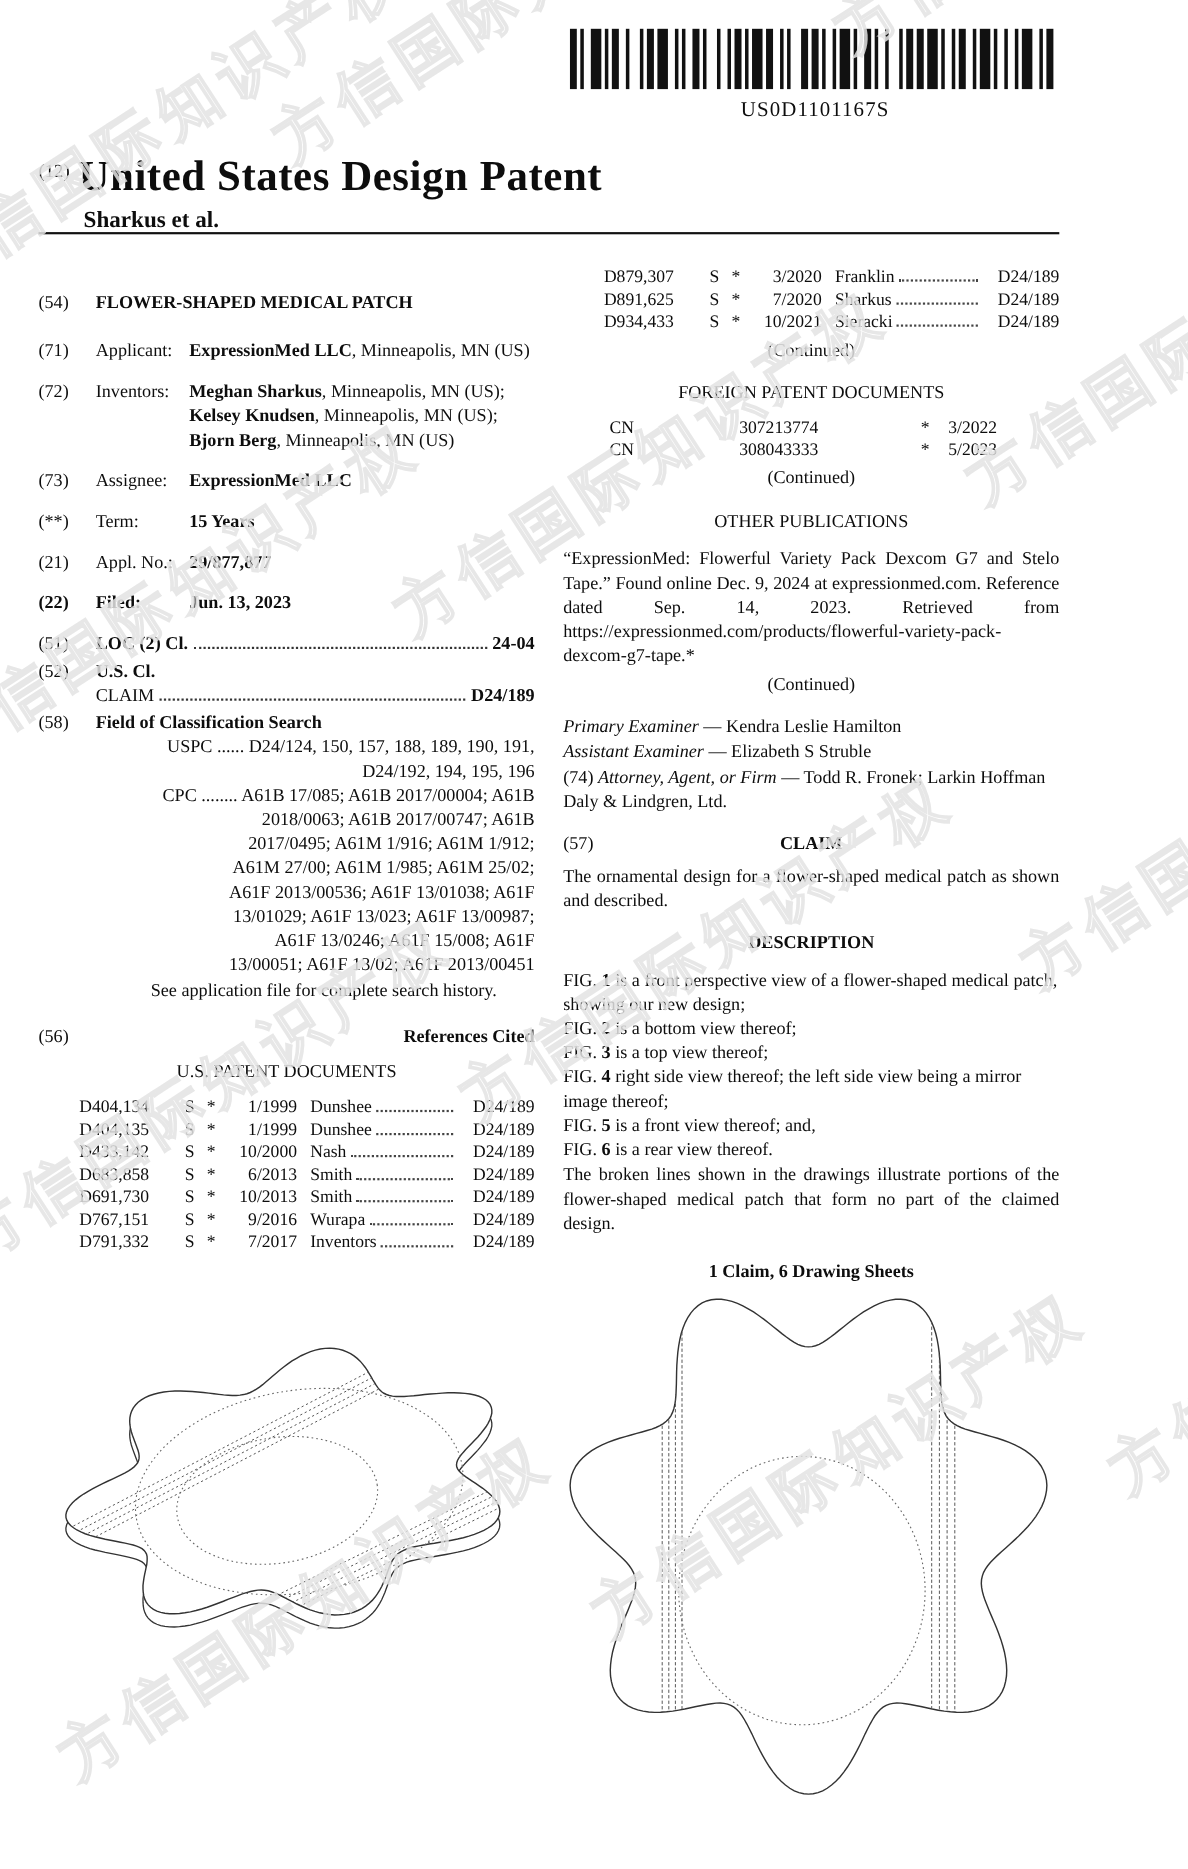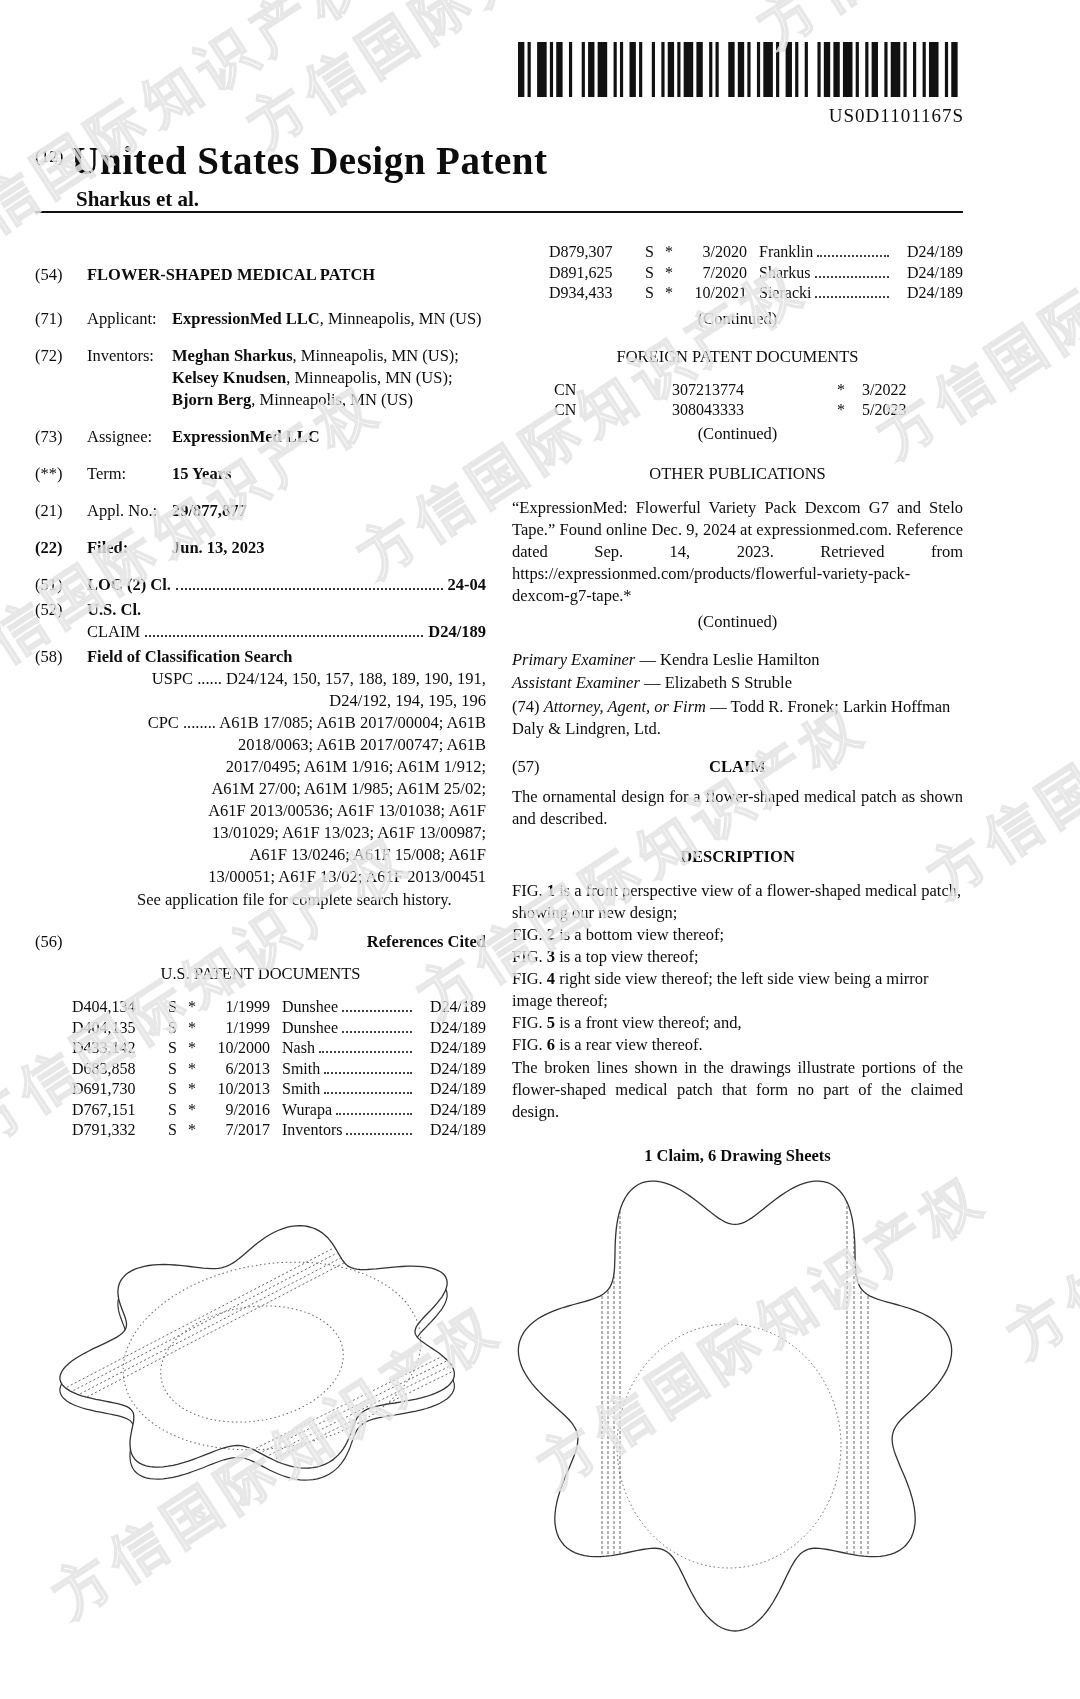--- a/index.html
+++ b/index.html
@@ -18,21 +18,21 @@
     transform:rotate(-33deg);transform-origin:left center;opacity:.85;
   }
   .wm:nth-of-type(1){left:-70px;top:215px;}  .wm:nth-of-type(2){left:255px;top:95px;}
   .wm:nth-of-type(3){left:765px;top:-5px;}   .wm:nth-of-type(4){left:-60px;top:645px;}
   .wm:nth-of-type(5){left:365px;top:525px;}  .wm:nth-of-type(6){left:885px;top:405px;}
   .wm:nth-of-type(7){left:-30px;top:1095px;} .wm:nth-of-type(8){left:425px;top:965px;}
   .wm:nth-of-type(9){left:935px;top:845px;}  .wm:nth-of-type(10){left:60px;top:1565px;}
   .wm:nth-of-type(11){left:545px;top:1435px;}.wm:nth-of-type(12){left:1015px;top:1305px;}
   
   .content{z-index:1;}
-  .barcode-wrap{position:absolute;left:518px;top:42px;width:446px;text-align:right;}
+  .barcode-wrap{position:absolute;left:518px;top:26px;width:446px;text-align:center;}
   .barcode-label{font-size:19px;letter-spacing:1px;margin-top:1px;}
   .h-left{position:absolute;left:35px;top:138px;}
   .h-kind{font-size:17px;vertical-align:12px;margin-right:8px;}
   .h-title{font-size:39px;font-weight:bold;letter-spacing:.5px;}
   .h-inventor{font-size:21px;font-weight:bold;margin:4px 0 0 41px;}
   .h-right{position:absolute;left:540px;top:146px;width:424px;}
   .h-row{display:flex;align-items:baseline;margin-bottom:5px;}
   .h-num{font-size:16px;width:40px;}
   .h-lab{font-size:20px;font-weight:bold;}
   .h-val{font-size:24px;font-weight:bold;margin-left:auto;}

